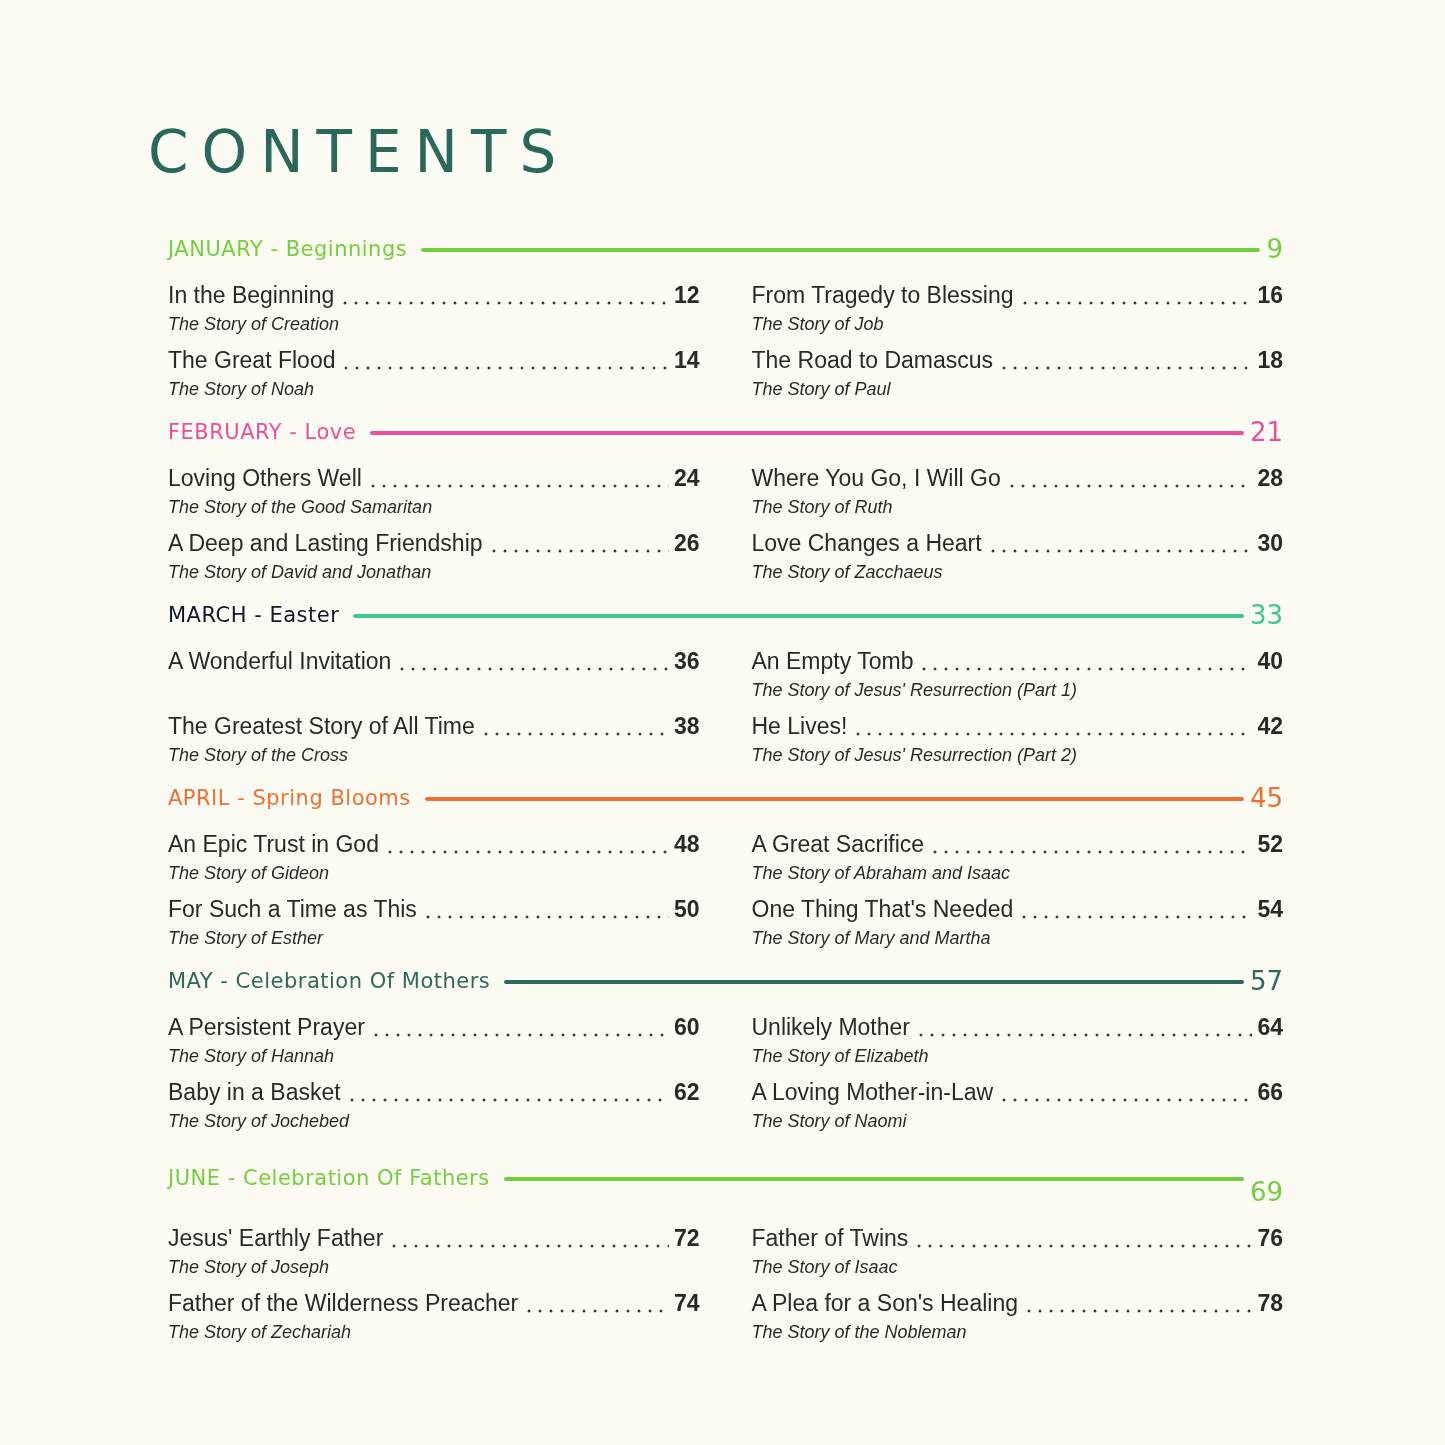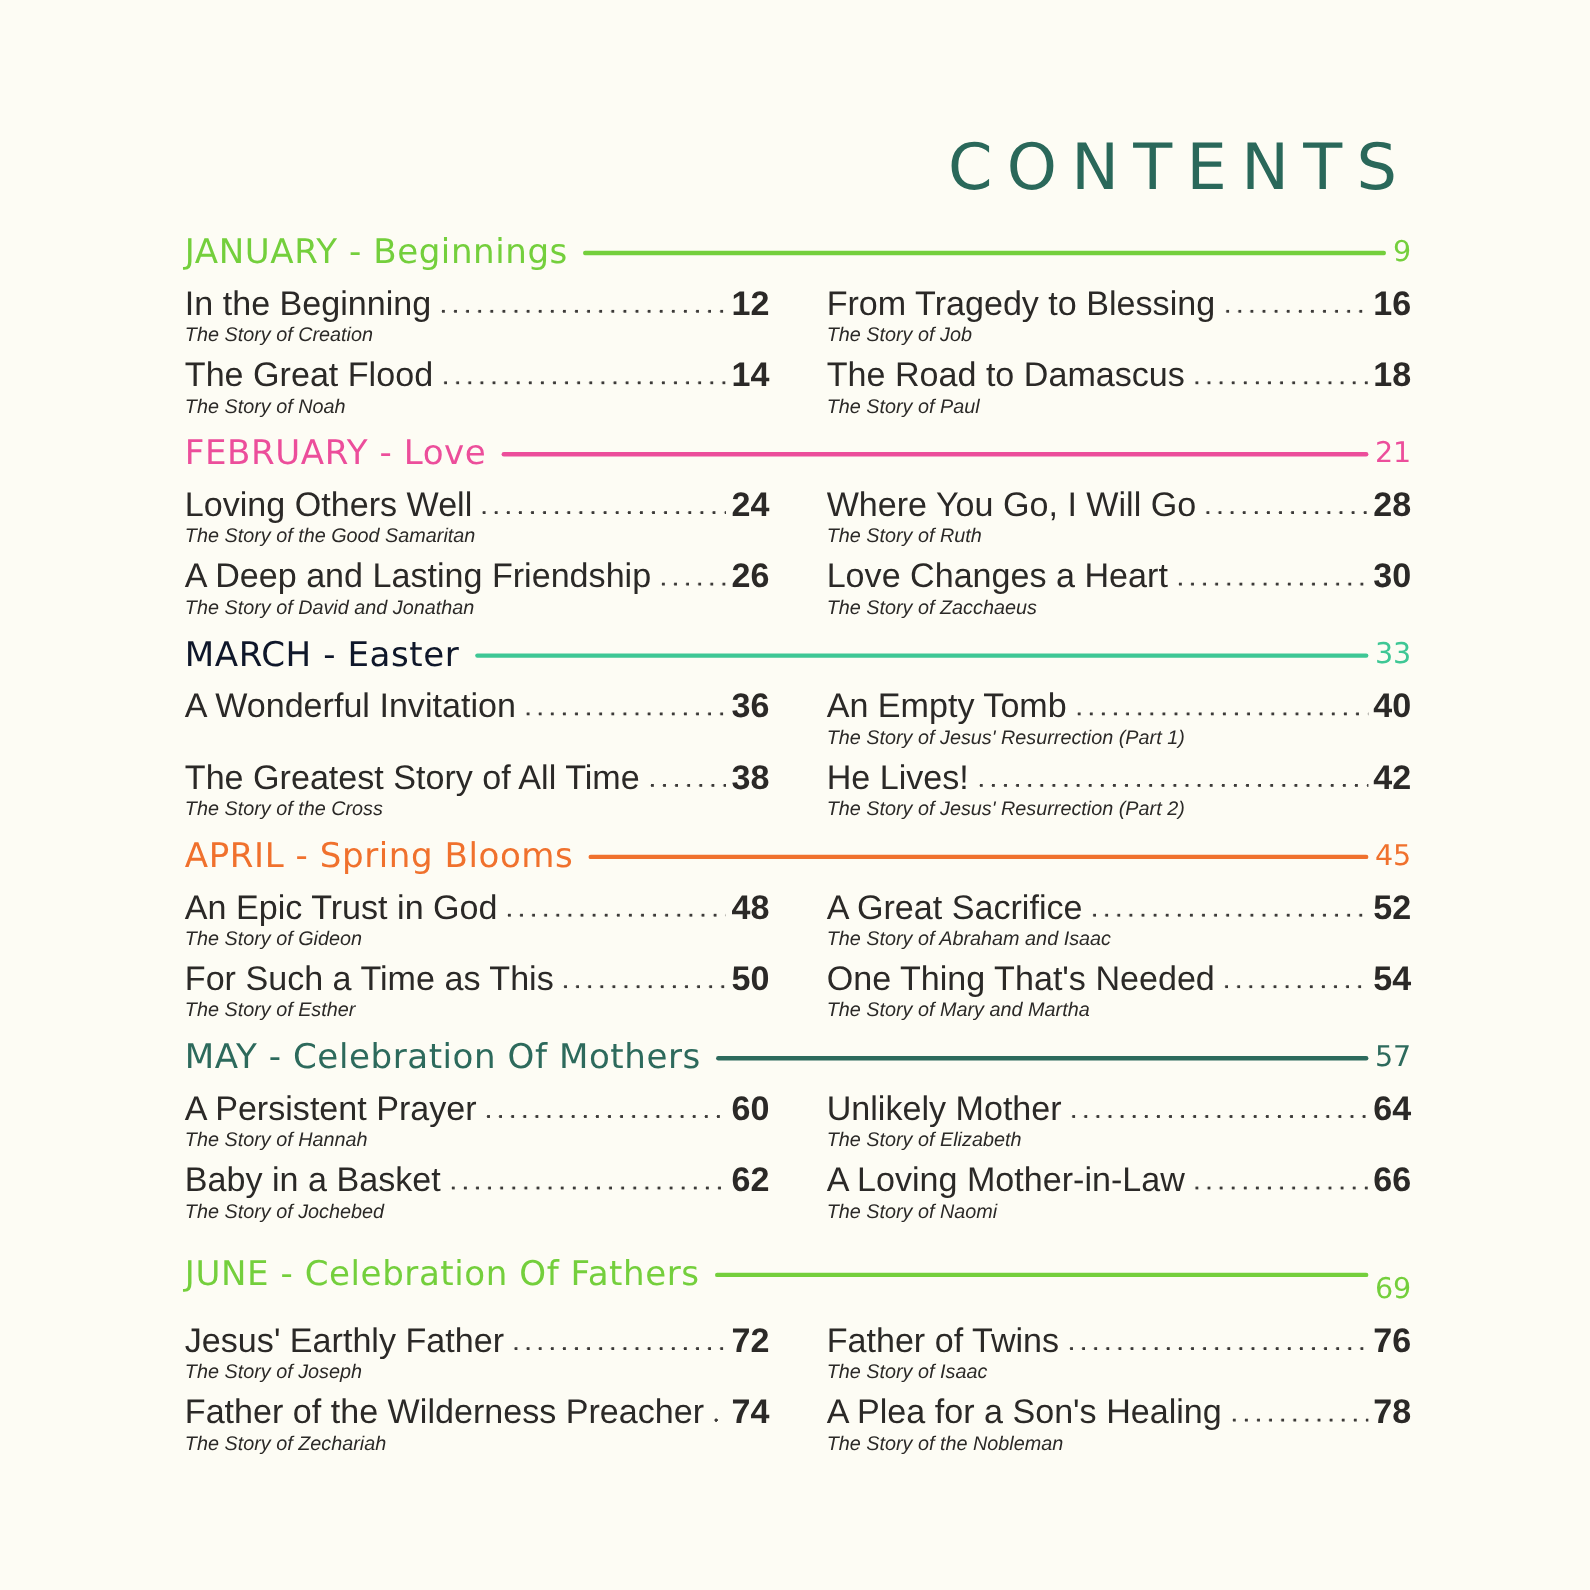--- a/index.html
+++ b/index.html
@@ -12,39 +12,39 @@
     background: #FDFCF4;
     font-family: "Liberation Sans", sans-serif;
     color: #2B2927;
   }
   .page {
     width: 1445px;
     height: 1445px;
     padding: 118px 162px 0 168px;
   }
   .page-title {
-    text-align: right;
+    text-align: left;
     font-family: "DejaVu Sans", sans-serif;
     font-size: 58px;
     font-weight: 500;
     letter-spacing: 13px;
     line-height: 68px;
-    margin-bottom: 24px;
+    margin-bottom: 44px;
     margin-left: -20px;
   }
   .toc-section { margin-bottom: 9px; }
   .sec-header {
     display: flex;
     align-items: center;
     line-height: 38px;
     margin-bottom: 13px;
     font-family: "DejaVu Sans", sans-serif;
   }
   .sec-label {
-    font-size: 31px;
+    font-size: 21px;
     font-weight: 500;
     letter-spacing: 0.5px;
     white-space: nowrap;
   }
   .sec-line {
     flex: 1;
     height: 4px;
     border-radius: 2px;
     margin: 2px 6px 0 14px;
   }
@@ -57,21 +57,21 @@
     display: grid;
     grid-template-columns: 1fr 1fr;
     grid-template-rows: repeat(2, auto);
     grid-auto-flow: column;
     column-gap: 52px;
     row-gap: 7px;
   }
   .entry-line {
     display: flex;
     align-items: flex-end;
-    font-size: 31px;
+    font-size: 23px;
     line-height: 29px;
   }
   .entry-title { white-space: nowrap; }
   .dots {
     flex: 1;
     align-self: flex-end;
     height: 6px;
     margin: 0 5px 4px 9px;
     background-image: radial-gradient(circle at 2px 3px, #3C3A38 1.3px, transparent 1.7px);
     background-size: 11px 6px;

